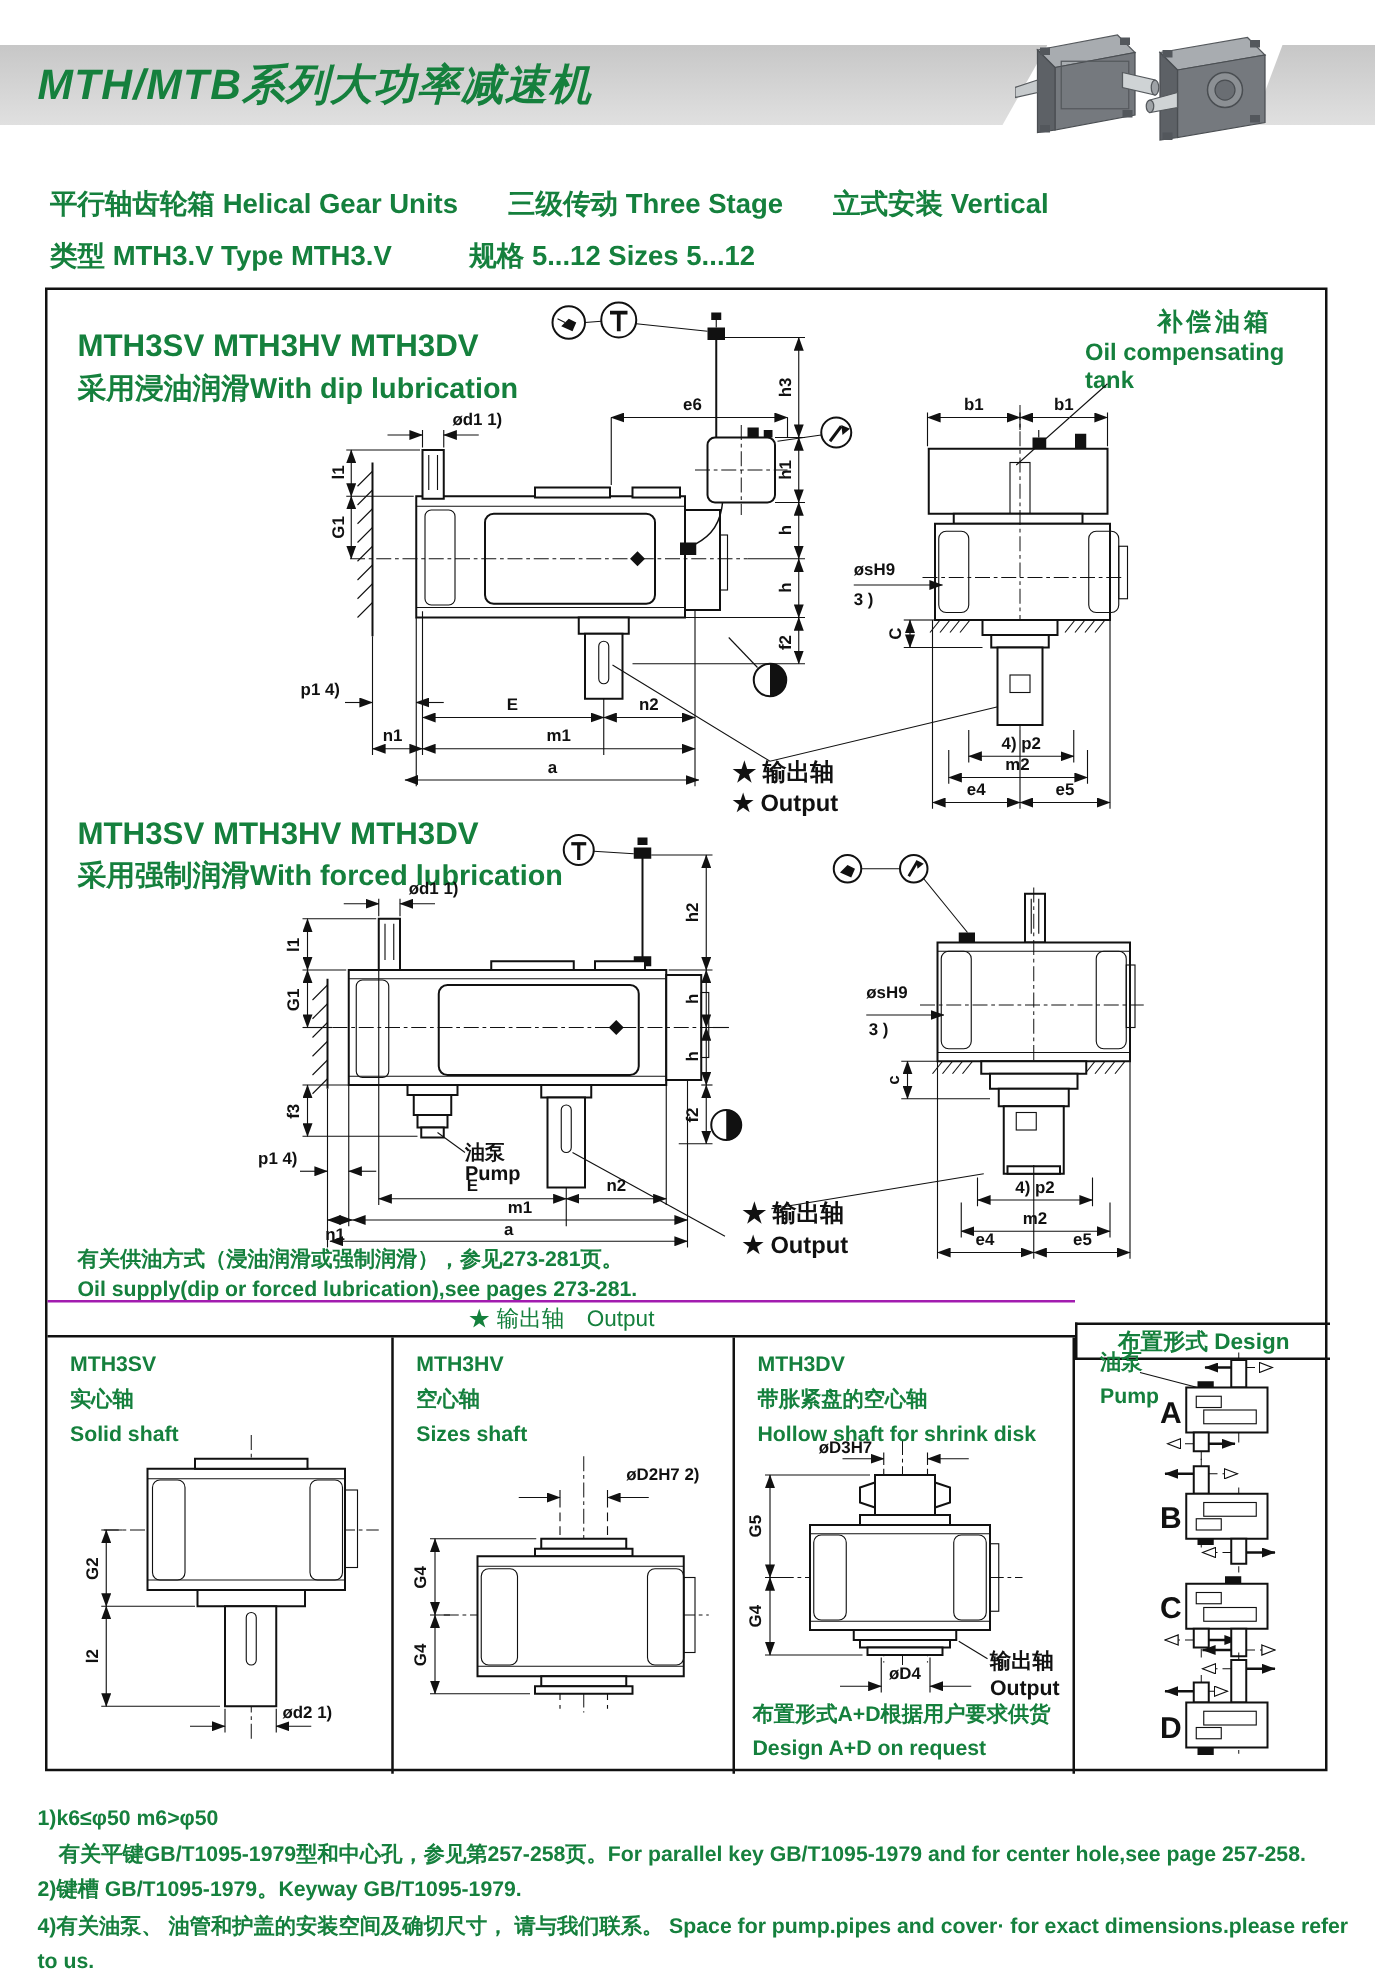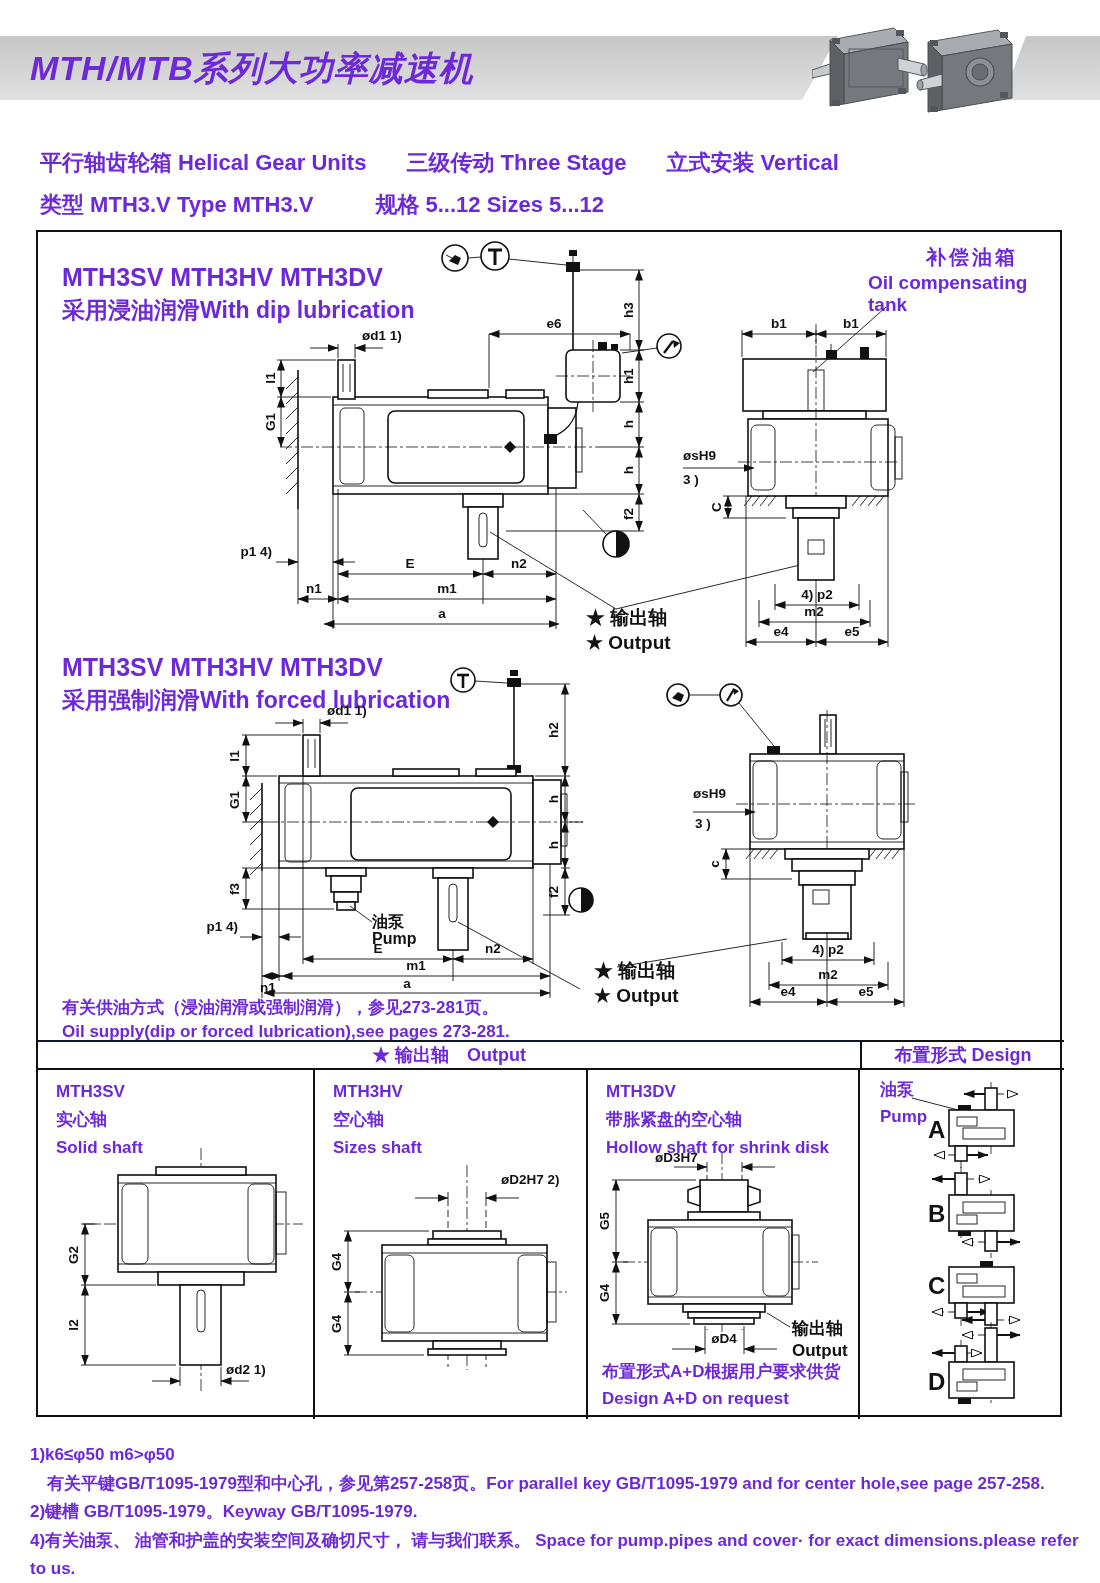--- a/index.html
+++ b/index.html
@@ -1,16 +1,16 @@
 <!DOCTYPE html>
 <html><head>
 <meta charset="utf-8">
 <style>
   html,body{margin:0;padding:0;background:#fff;}
-  .page{position:relative;width:1100px;height:1583px;background:#fff;color:#6d28d9;
+  .page{position:relative;width:1100px;height:1583px;background:#fff;color:#15803d;
         font-family:"Liberation Sans",sans-serif;overflow:hidden;}
   .abs{position:absolute;}
   
   .band{top:36px;left:0;width:838px;height:64px;
         background:linear-gradient(180deg,#c7c7c7,#e0e0e0);
         clip-path:polygon(0 0,100% 0,calc(100% - 36px) 100%,0 100%);}
   .band-right{top:36px;left:1002px;width:98px;height:64px;
         background:linear-gradient(180deg,#c7c7c7,#e0e0e0);
         clip-path:polygon(24px 0,100% 0,100% 100%,0 100%);}
   .page-title{top:36px;left:30px;height:64px;line-height:64px;
@@ -20,23 +20,23 @@
   .intro2{top:190px;left:40px;display:flex;gap:62px;font-size:22px;font-weight:bold;}
   
   .figure{top:230px;left:36px;width:1026px;height:1187px;border:2px solid #111;box-sizing:border-box;}
   .sec-title{font-weight:bold;line-height:33px;margin-top:19px;}
   .sec-title .m{font-size:25px;}
   .sec-title .l{font-size:23px;}
   .tank-cn{top:12px;left:888px;font-size:20px;font-weight:bold;letter-spacing:3px;}
   .tank-en{top:40px;left:830px;font-size:19px;font-weight:bold;}
   .fig-note{top:764px;left:24px;font-size:17px;font-weight:bold;line-height:24px;}
   
-  .thead{top:808px;left:0;width:822px;height:30px;border-top:2px solid #0f172a;border-bottom:2px solid #111;
-         box-sizing:border-box;text-align:center;line-height:27px;font-size:18px;font-weight:bold;}
-  .thead-design{top:808px;left:822px;width:204px;height:30px;border-top:2px solid #111;border-bottom:2px solid #111;
+  .thead{top:808px;left:0;width:822px;height:30px;border-top:2px solid #a21caf;border-bottom:2px solid #111;
+         box-sizing:border-box;text-align:center;line-height:27px;font-size:18px;font-weight:normal;}
+  .thead-design{top:826px;left:822px;width:204px;height:30px;border-top:2px solid #111;border-bottom:2px solid #111;
          border-left:2px solid #111;box-sizing:border-box;text-align:center;line-height:27px;font-size:18px;font-weight:bold;}
   .cell{top:838px;height:349px;box-sizing:border-box;}
   .c1{left:0;width:277px;border-right:2px solid #111;}
   .c2{left:277px;width:273px;border-right:2px solid #111;}
   .c3{left:550px;width:272px;border-right:2px solid #111;}
   .c4{left:822px;width:204px;}
   .cell-title{position:absolute;left:18px;top:8px;font-size:17px;font-weight:bold;line-height:28px;}
   .dv-note{position:absolute;left:14px;top:288px;font-size:17px;font-weight:bold;line-height:27px;}
   .pump-lab{position:absolute;left:20px;top:6px;font-size:17px;font-weight:bold;line-height:27px;}
   

